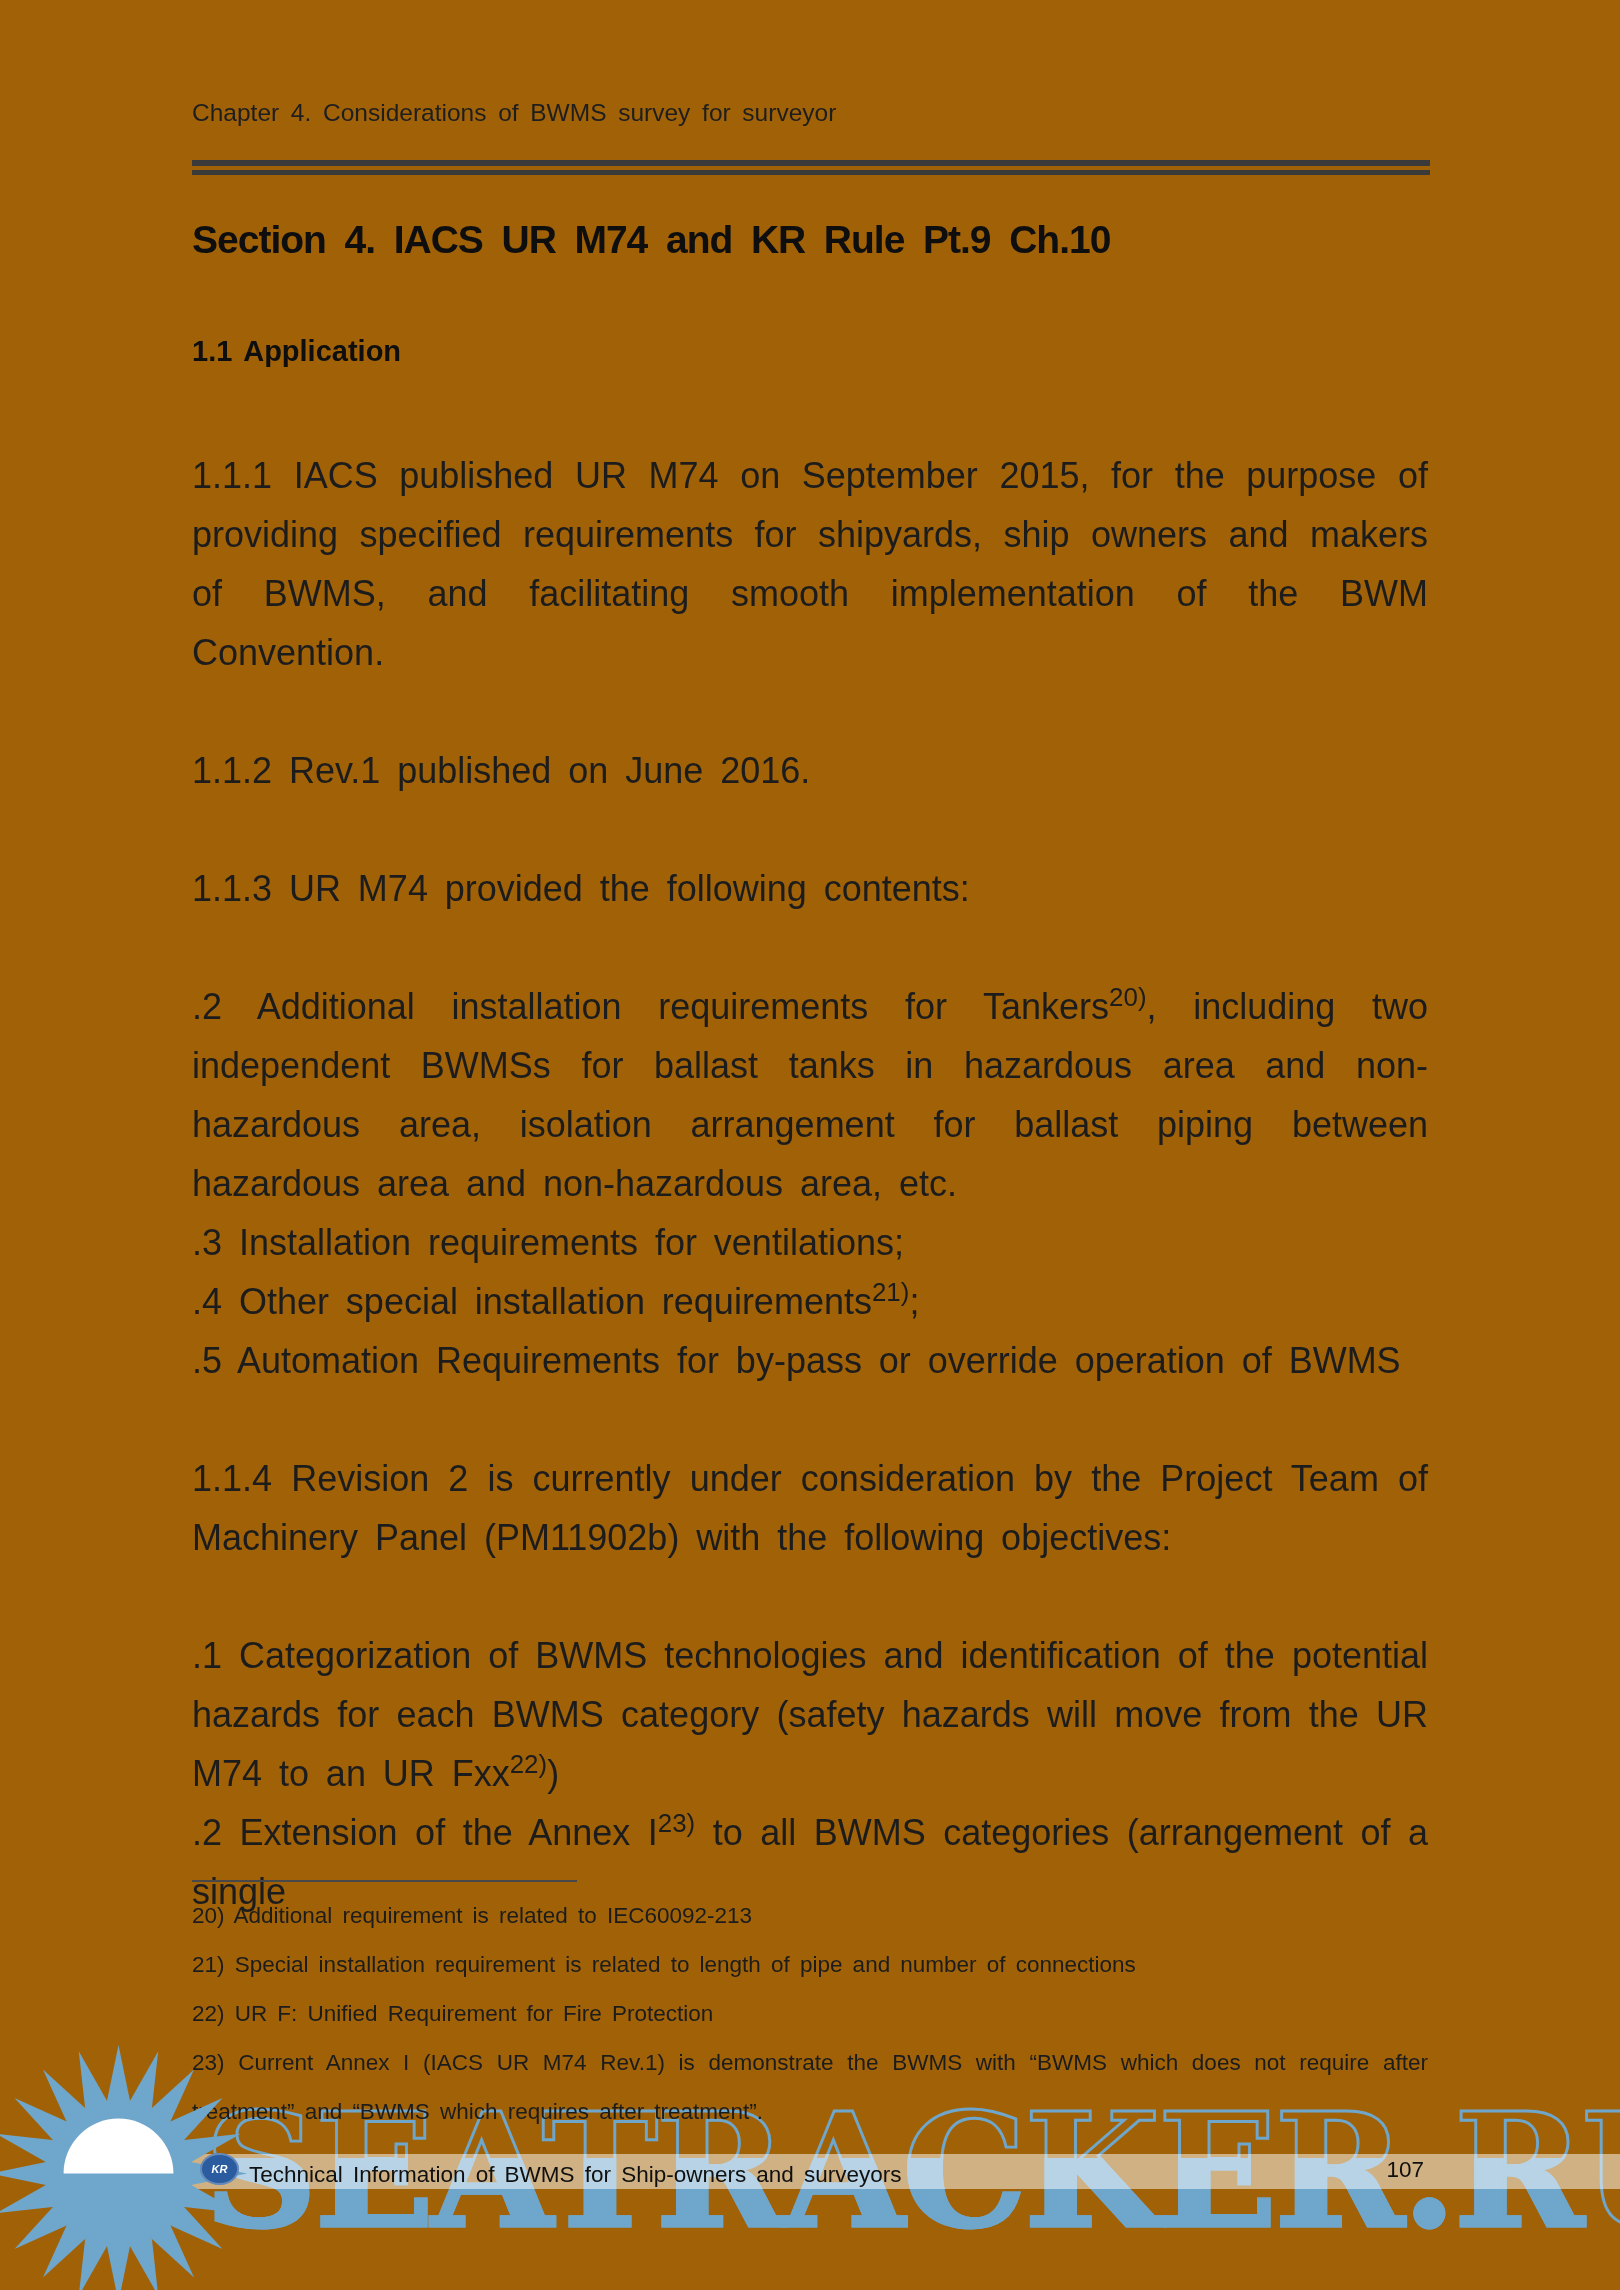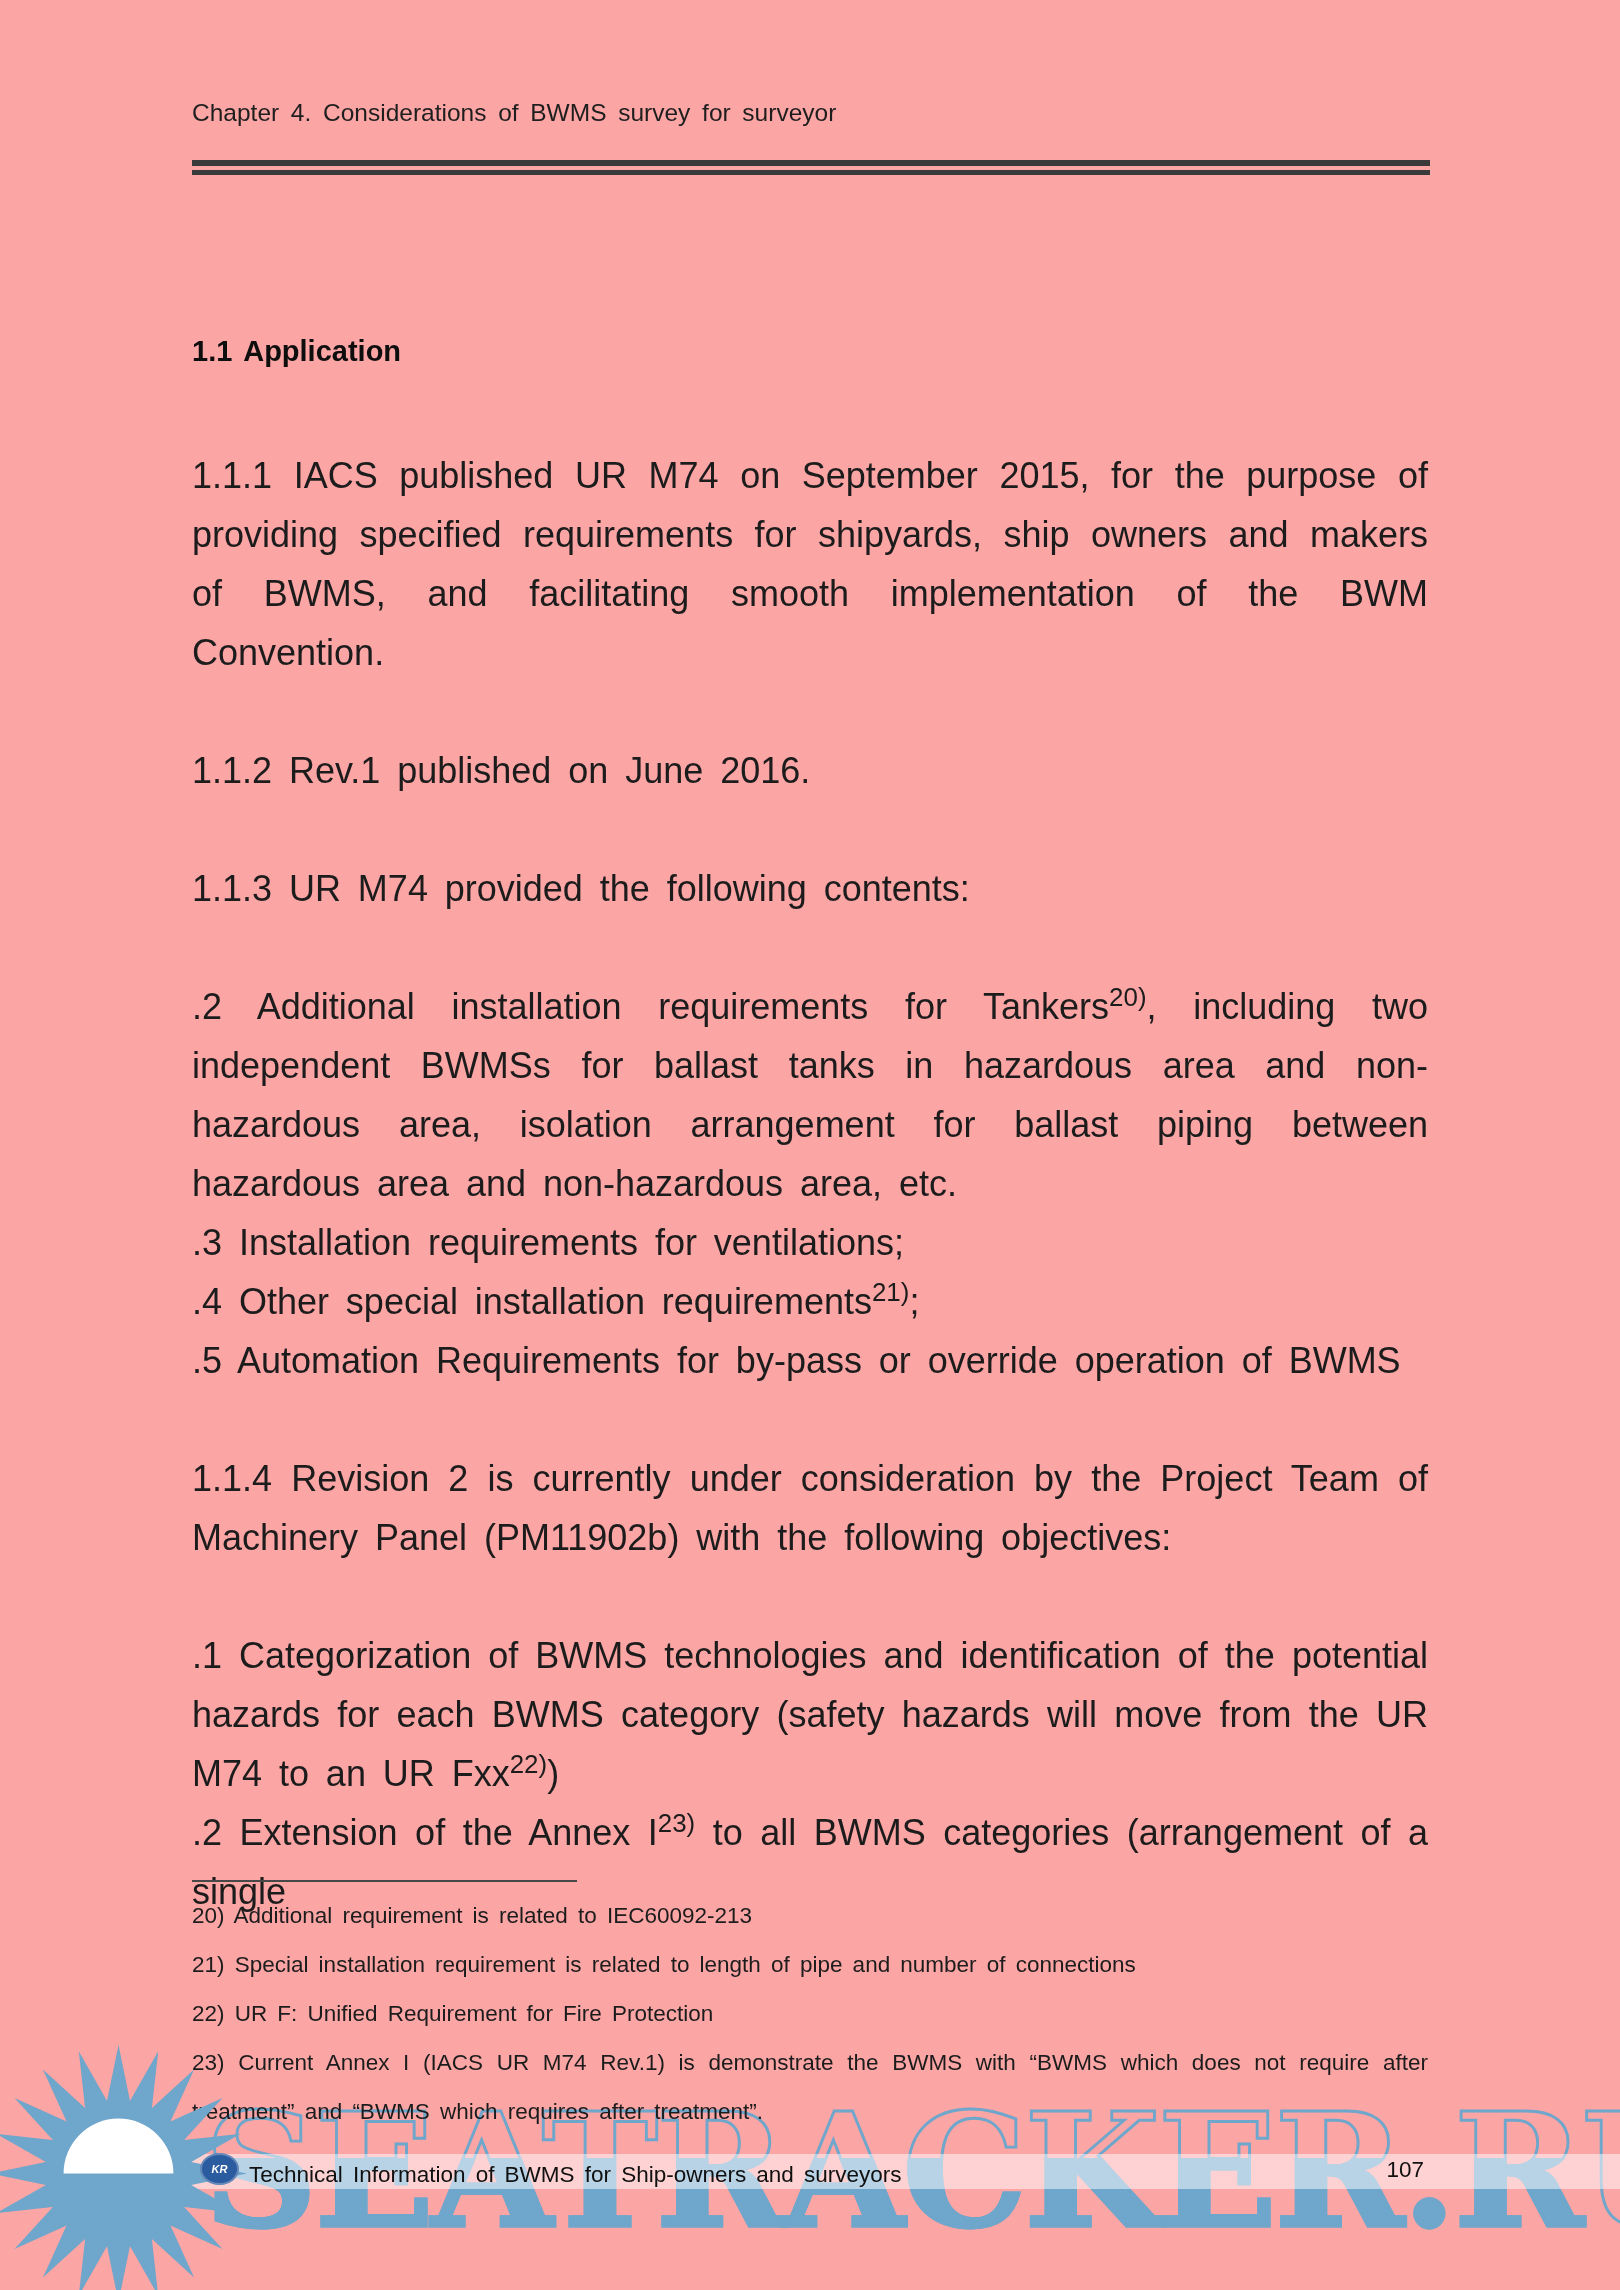--- a/index.html
+++ b/index.html
@@ -1,19 +1,19 @@
 <!DOCTYPE html>
 <html><head>
 <meta charset="utf-8">
 <style>
   html,body{margin:0;padding:0;}
   .page{
     position:relative;
     width:1620px;height:2291px;
-    background:#fca5a5;
+    background:#a16207;
     overflow:hidden;
     font-family:"Liberation Sans",sans-serif;
     color:#1c1c1c;
   }
   
   .chapter-header{
     position:absolute;left:192px;top:99px;width:1238px;
     font-size:24.5px;letter-spacing:0px;word-spacing:4.9px;color:#1e1e1e;
   }
   .double-rule{position:absolute;left:192px;top:160px;width:1238px;}
@@ -92,20 +92,21 @@
 
 <div class="page">
 
   <div class="chapter-header">Chapter 4. Considerations of BWMS survey for surveyor</div>
 
   <div class="double-rule">
     <div class="r1"></div>
     <div class="r2"></div>
   </div>
 
+  <div class="section-title">Section 4. IACS UR M74 and KR Rule Pt.9 Ch.10</div>
 
   <div class="subsection-title">1.1 Application</div>
 
   <div class="body-text" id="paragraphs">
       <p class="para spaced">1.1.1 IACS published UR M74 on September 2015, for the purpose of providing specified requirements for shipyards, ship owners and makers of BWMS, and facilitating smooth implementation of the BWM Convention.</p>
       <p class="para spaced">1.1.2 Rev.1 published on June 2016.</p>
       <p class="para spaced">1.1.3 UR M74 provided the following contents:</p>
       <p class="para">.2 Additional installation requirements for Tankers<sup>20)</sup>, including two independent BWMSs for ballast tanks in hazardous area and non-hazardous area, isolation arrangement for ballast piping between hazardous area and non-hazardous area, etc.</p>
       <p class="para">.3 Installation requirements for ventilations;</p>
       <p class="para">.4 Other special installation requirements<sup>21)</sup>;</p>

